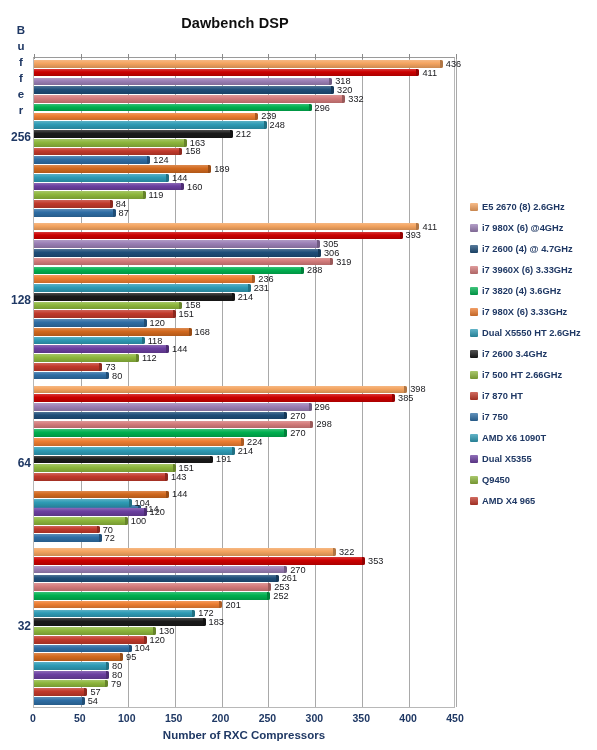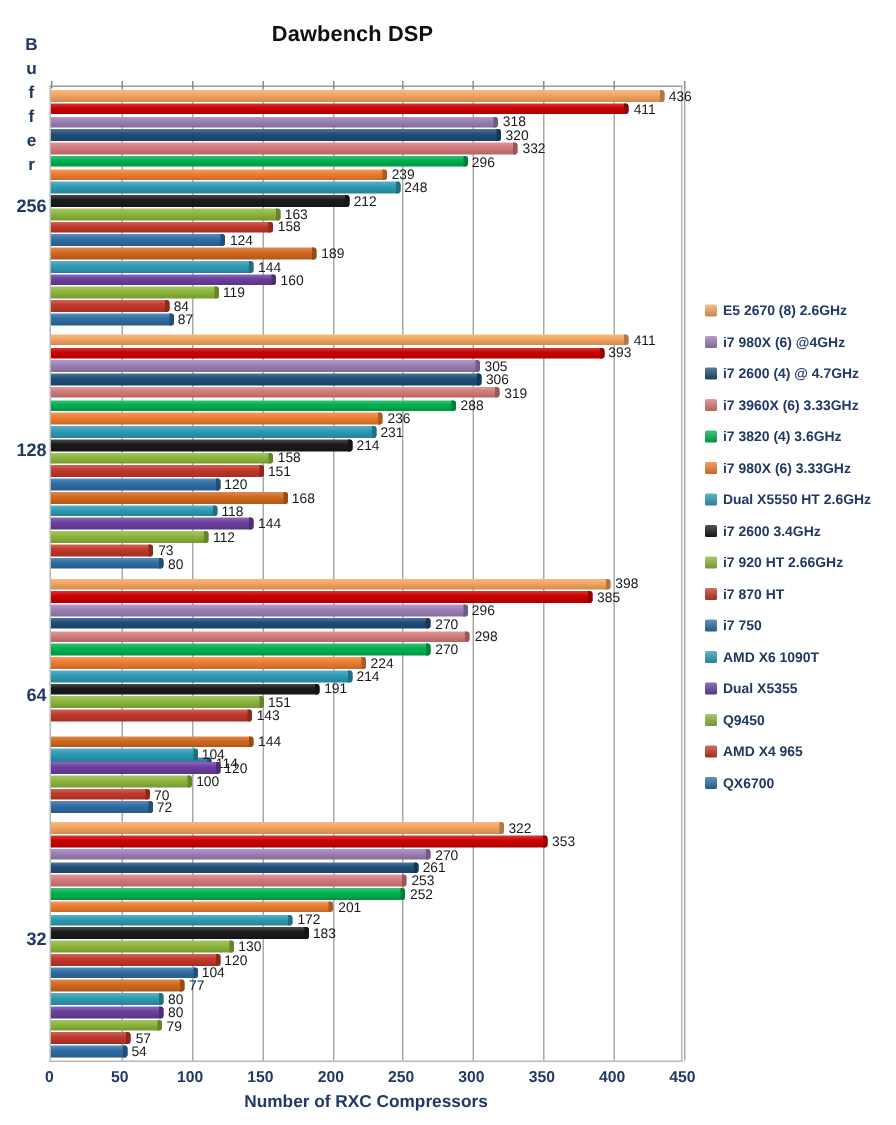--- a/index.html
+++ b/index.html
@@ -510,21 +510,21 @@
           <div class="bar-label" style="left: 115.533px;">120</div>
         </div>
         <div class="bar-row" style="top: 98.4028px; height: 7.66389px;">
           <div class="bar" title="i7 750: 104" style="width: 97.5289px; background: linear-gradient(rgb(92, 141, 184) 0%, rgb(46, 109, 164) 42%, rgb(39, 92, 138) 100%);"></div>
           <div class="bar-cap" style="left: 94.5289px; background: rgb(33, 78, 118);"></div>
           <div class="bar-label" style="left: 100.529px;">104</div>
         </div>
         <div class="bar-row" style="top: 107.167px; height: 7.66389px;">
           <div class="bar" title="Dual X5430: 95" style="width: 89.0889px; background: linear-gradient(rgb(220, 138, 80) 0%, rgb(210, 105, 30) 42%, rgb(176, 88, 25) 100%);"></div>
           <div class="bar-cap" style="left: 86.0889px; background: rgb(151, 76, 22);"></div>
-          <div class="bar-label" style="left: 92.0889px;">77</div>
+          <div class="bar-label" style="left: 92.0889px;">95</div>
         </div>
         <div class="bar-row" style="top: 115.931px; height: 7.66389px;">
           <div class="bar" title="AMD X6 1090T: 80" style="width: 75.0222px; background: linear-gradient(rgb(92, 177, 197) 0%, rgb(46, 155, 181) 42%, rgb(39, 130, 152) 100%);"></div>
           <div class="bar-cap" style="left: 72.0222px; background: rgb(33, 112, 130);"></div>
           <div class="bar-label" style="left: 78.0222px;">80</div>
         </div>
         <div class="bar-row" style="top: 124.694px; height: 7.66389px;">
           <div class="bar" title="Dual X5355: 80" style="width: 75.0222px; background: linear-gradient(rgb(140, 105, 181) 0%, rgb(107, 63, 160) 42%, rgb(90, 53, 134) 100%);"></div>
           <div class="bar-cap" style="left: 72.0222px; background: rgb(77, 45, 115);"></div>
           <div class="bar-label" style="left: 78.0222px;">80</div>
@@ -597,21 +597,21 @@
       <div class="legend-item">
         <span class="legend-swatch" style="background: linear-gradient(rgb(98, 180, 200), rgb(38, 127, 148));"></span>
         <span class="legend-label">Dual X5550 HT 2.6GHz</span>
       </div>
       <div class="legend-item">
         <span class="legend-swatch" style="background: linear-gradient(rgb(83, 83, 83), rgb(21, 21, 21));"></span>
         <span class="legend-label">i7 2600 3.4GHz</span>
       </div>
       <div class="legend-item">
         <span class="legend-swatch" style="background: linear-gradient(rgb(170, 200, 109), rgb(116, 149, 49));"></span>
-        <span class="legend-label">i7 920 HT 2.66GHz</span>
+        <span class="legend-label">i7 500 HT 2.66GHz</span>
       </div>
       <div class="legend-item">
         <span class="legend-swatch" style="background: linear-gradient(rgb(209, 107, 96), rgb(158, 47, 35));"></span>
         <span class="legend-label">i7 870 HT</span>
       </div>
       <div class="legend-item">
         <span class="legend-swatch" style="background: linear-gradient(rgb(98, 146, 187), rgb(38, 89, 134));"></span>
         <span class="legend-label">i7 750</span>
       </div>
       <div class="legend-item">
@@ -623,19 +623,15 @@
         <span class="legend-label">Dual X5355</span>
       </div>
       <div class="legend-item">
         <span class="legend-swatch" style="background: linear-gradient(rgb(170, 200, 109), rgb(116, 149, 49));"></span>
         <span class="legend-label">Q9450</span>
       </div>
       <div class="legend-item">
         <span class="legend-swatch" style="background: linear-gradient(rgb(209, 107, 96), rgb(158, 47, 35));"></span>
         <span class="legend-label">AMD X4 965</span>
       </div>
-      <div class="legend-item">
-        <span class="legend-swatch" style="background: linear-gradient(rgb(98, 146, 187), rgb(38, 89, 134));"></span>
-        <span class="legend-label">QX6700</span>
-      </div>
     </div>
 
 </div>
 
 </body></html>

